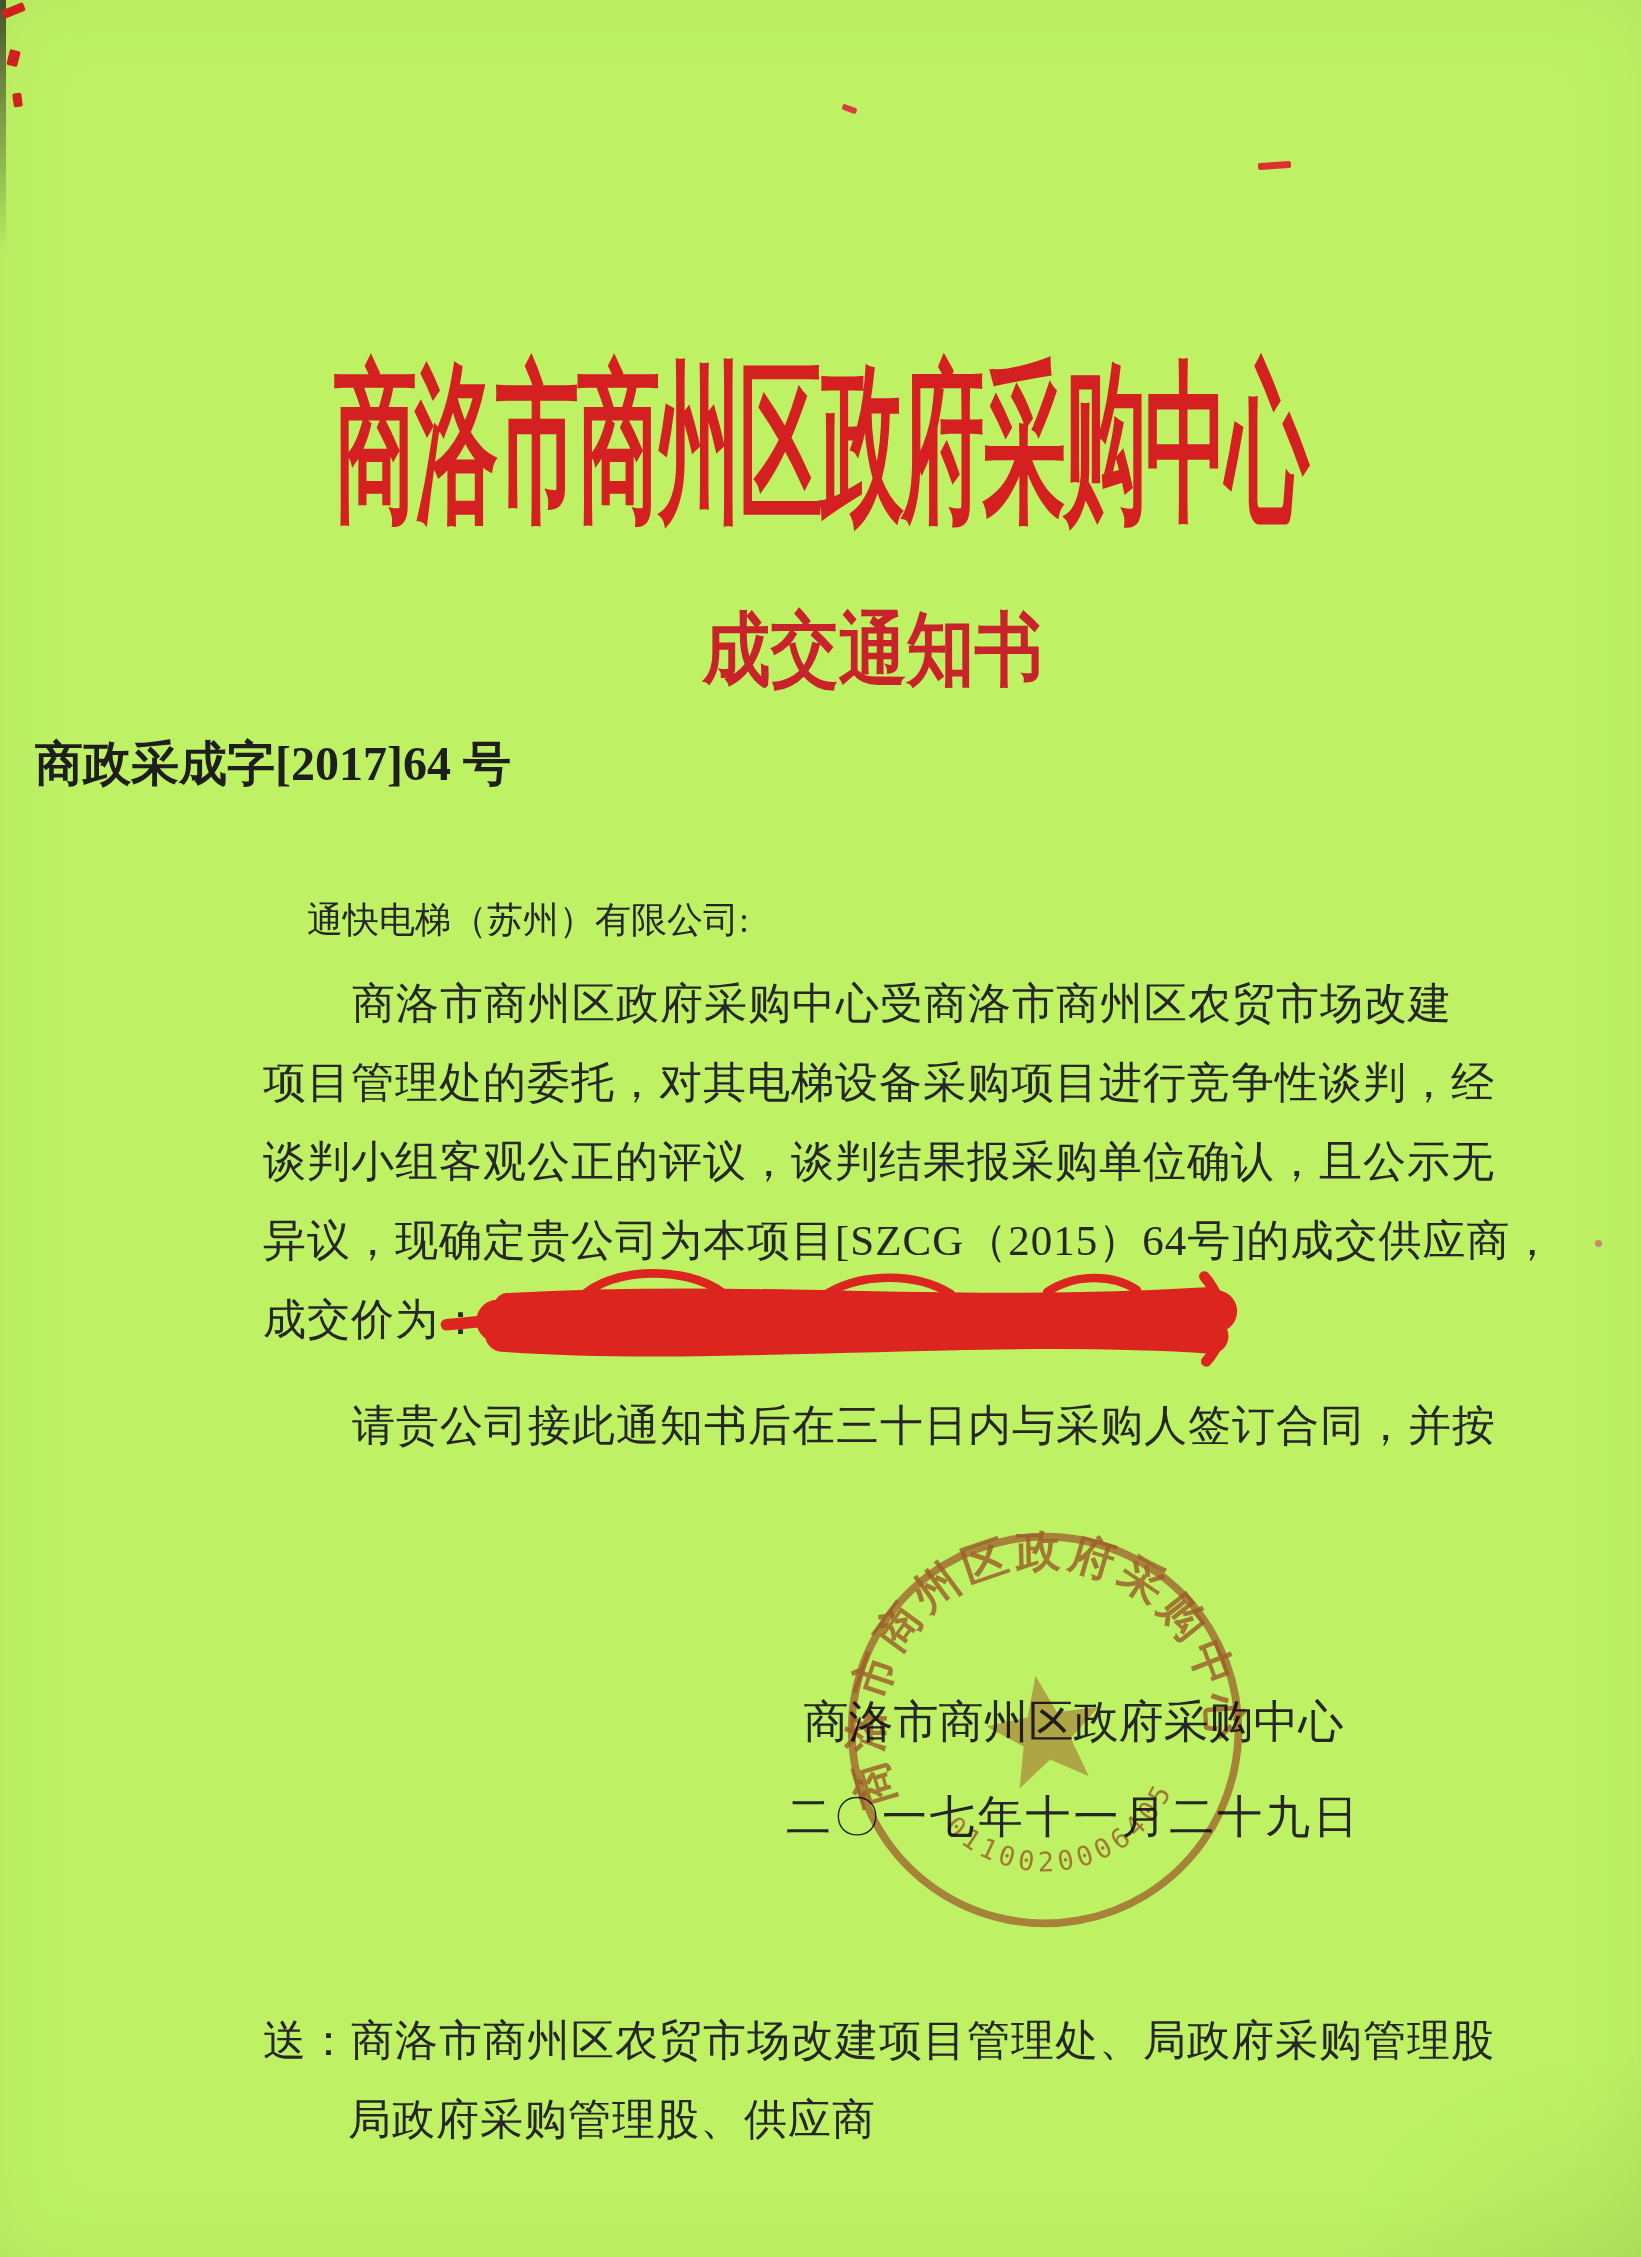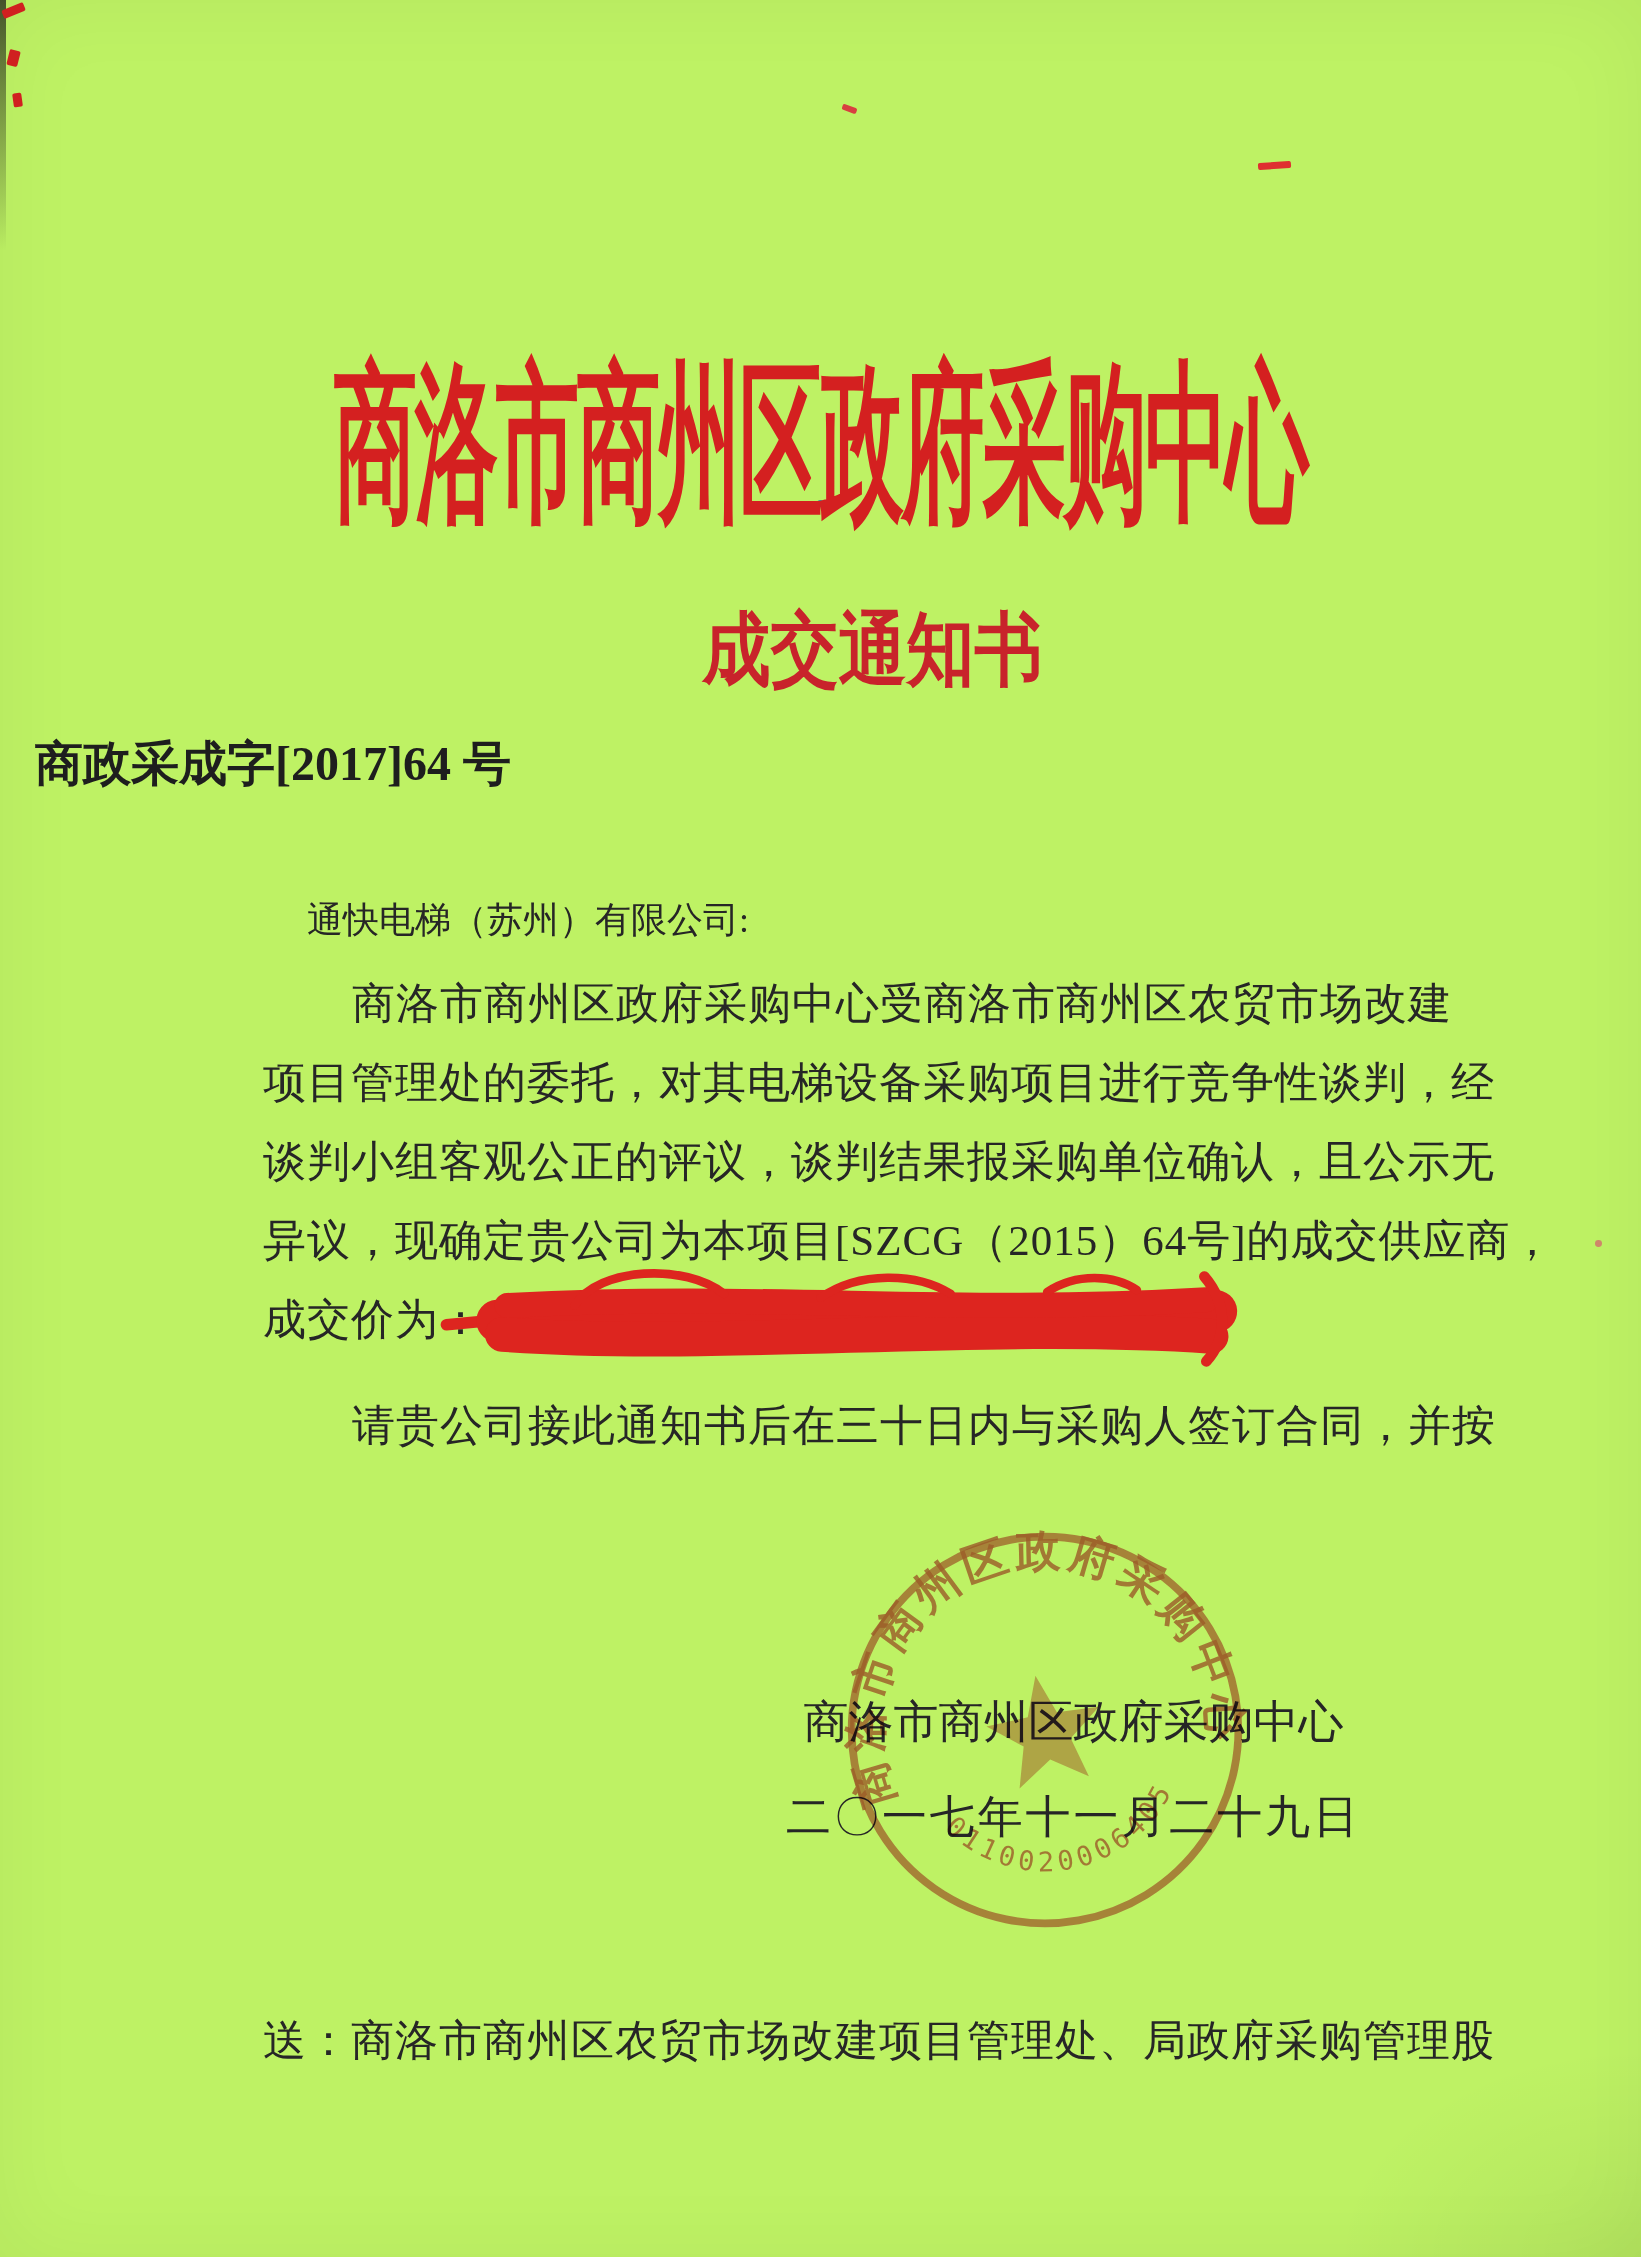--- a/index.html
+++ b/index.html
@@ -141,15 +141,16 @@
     <polygon points="210,153 225.3,194 269,196 234.7,223 246.4,265 210,241 173.6,265 185.3,223 151,196 194.7,194" fill="rgba(205,70,75,0.55)"></polygon>
     <text font-size="46" letter-spacing="6" fill="rgba(198,55,62,0.8)" font-family="'Liberation Serif','DejaVu Serif',serif" font-weight="bold">
       <textPath href="#arcTop" startOffset="50%" text-anchor="middle">商洛市商州区政府采购中心</textPath>
     </text>
     <text font-size="28" letter-spacing="5" fill="rgba(198,55,62,0.8)" font-family="'DejaVu Sans Mono','Liberation Mono',monospace">
       <textPath href="#arcBot" startOffset="50%" text-anchor="middle">0110020006405</textPath>
     </text>
   </svg>
 
   <div class="cc-line1">送：商洛市商州区农贸市场改建项目管理处、局政府采购管理股</div>
+  <div class="cc-line2">局政府采购管理股、供应商</div>
 
 </div>
 
 
 </body></html>

